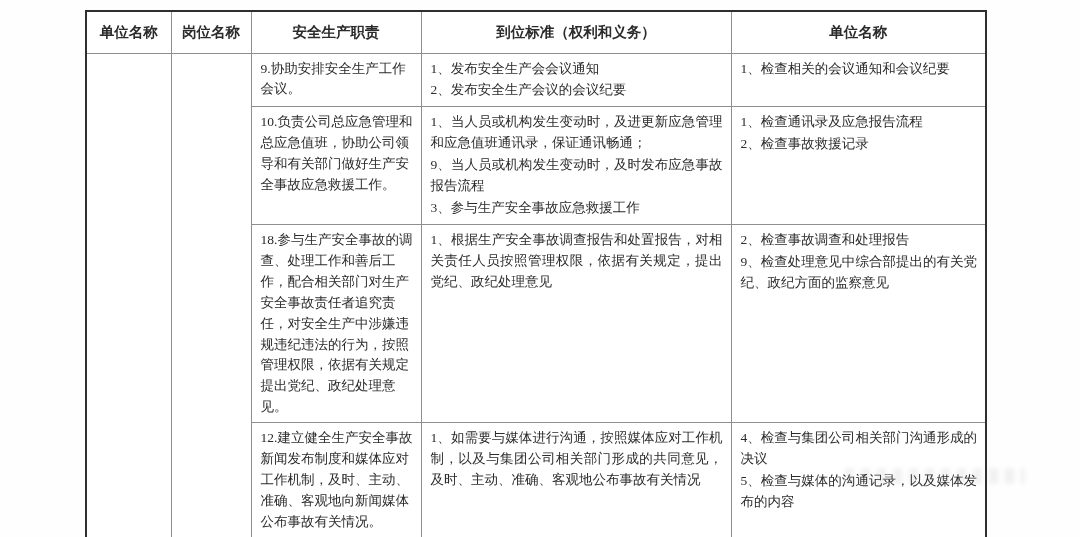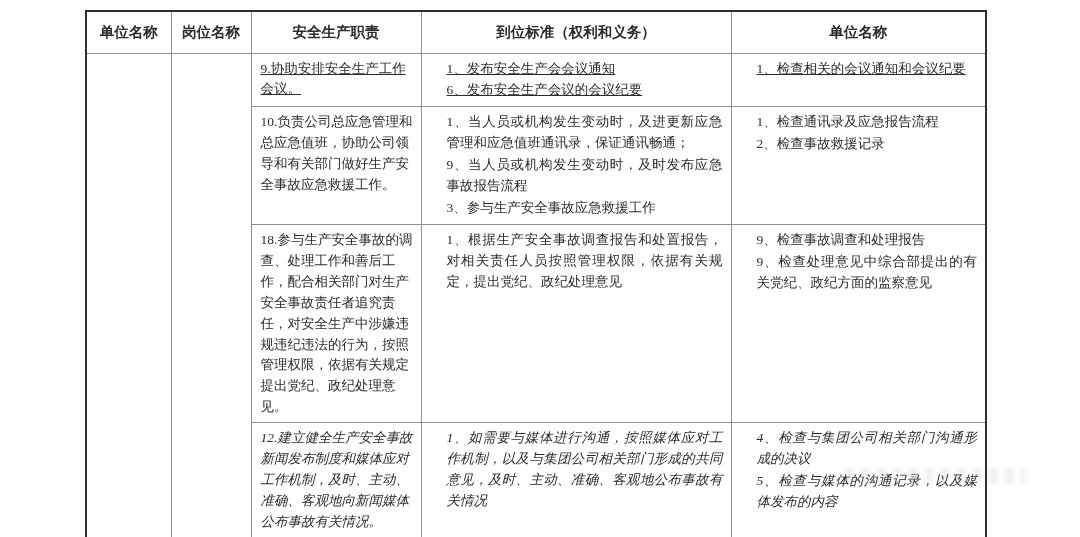--- a/index.html
+++ b/index.html
@@ -30,28 +30,28 @@
   table.doc th {
     font-size: 14.5px;
     font-weight: bold;
     text-align: center;
     vertical-align: middle;
     padding: 4px 2px;
     white-space: nowrap;
     margin-left: 44px;
   }
   tr.hdr    { height: 42px; }
-  tr.r9     { height: 45px; text-decoration: underline; }
+  tr.r9     { height: 45px; }
   tr.r10    { height: 100px; font-family: Liberation Serif, serif; }
   tr.r11    { height: 155px; }
-  tr.r12    { height: 108px; font-style: italic; }
+  tr.r12    { height: 108px; }
 
   td.duty { text-align: justify; }
   td.items p, td.duty p {
-    margin: 0 0 1px 16px;
+    margin: 0 0 1px 0;
     text-align: justify;
   }
   td.empty { background: #ffffff; }
 
   
   .scan-artifact {
     position: absolute; left: 845px; top: 468px; width: 180px; height: 16px;
     background: repeating-linear-gradient(90deg,
       rgba(120,120,120,0.28) 0 9px, rgba(120,120,120,0.02) 9px 16px);
     filter: blur(2px);
@@ -81,21 +81,21 @@
       <th>到位标准（权利和义务）</th>
       <th>单位名称</th>
     </tr>
 
     <tr class="r9">
       <td class="empty" rowspan="5"></td>
       <td class="empty" rowspan="5"></td>
       <td class="duty">9.协助安排安全生产工作会议。</td>
       <td class="items">
         <p>1、发布安全生产会会议通知</p>
-        <p>6、发布安全生产会议的会议纪要</p>
+        <p>2、发布安全生产会议的会议纪要</p>
       </td>
       <td class="items">
         <p>1、检查相关的会议通知和会议纪要</p>
       </td>
     </tr>
 
     <tr class="r10">
       <td class="duty">10.负责公司总应急管理和总应急值班，协助公司领导和有关部门做好生产安全事故应急救援工作。</td>
       <td class="items">
         <p>1、当人员或机构发生变动时，及进更新应急管理和应急值班通讯录，保证通讯畅通；</p>
@@ -107,21 +107,21 @@
         <p>2、检查事故救援记录</p>
       </td>
     </tr>
 
     <tr class="r11">
       <td class="duty">18.参与生产安全事故的调查、处理工作和善后工作，配合相关部门对生产安全事故责任者追究责任，对安全生产中涉嫌违规违纪违法的行为，按照管理权限，依据有关规定提出党纪、政纪处理意见。</td>
       <td class="items">
         <p>1、根据生产安全事故调查报告和处置报告，对相关责任人员按照管理权限，依据有关规定，提出党纪、政纪处理意见</p>
       </td>
       <td class="items">
-        <p>9、检查事故调查和处理报告</p>
+        <p>2、检查事故调查和处理报告</p>
         <p>9、检查处理意见中综合部提出的有关党纪、政纪方面的监察意见</p>
       </td>
     </tr>
 
     <tr class="r12">
       <td class="duty">12.建立健全生产安全事故新闻发布制度和媒体应对工作机制，及时、主动、准确、客观地向新闻媒体公布事故有关情况。</td>
       <td class="items">
         <p>1、如需要与媒体进行沟通，按照媒体应对工作机制，以及与集团公司相关部门形成的共同意见，及时、主动、准确、客观地公布事故有关情况</p>
       </td>
       <td class="items">

